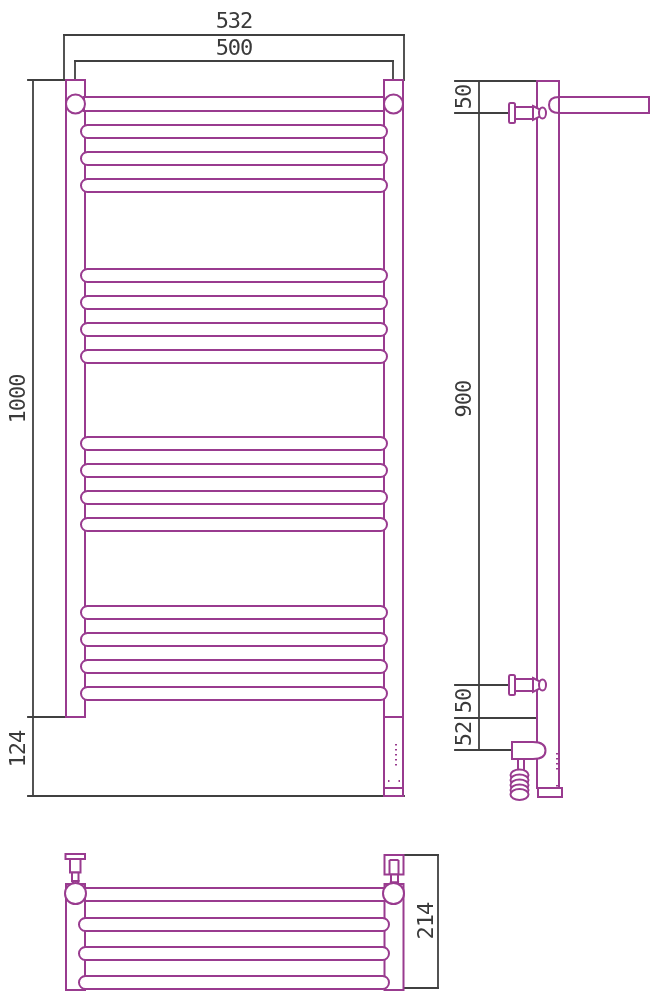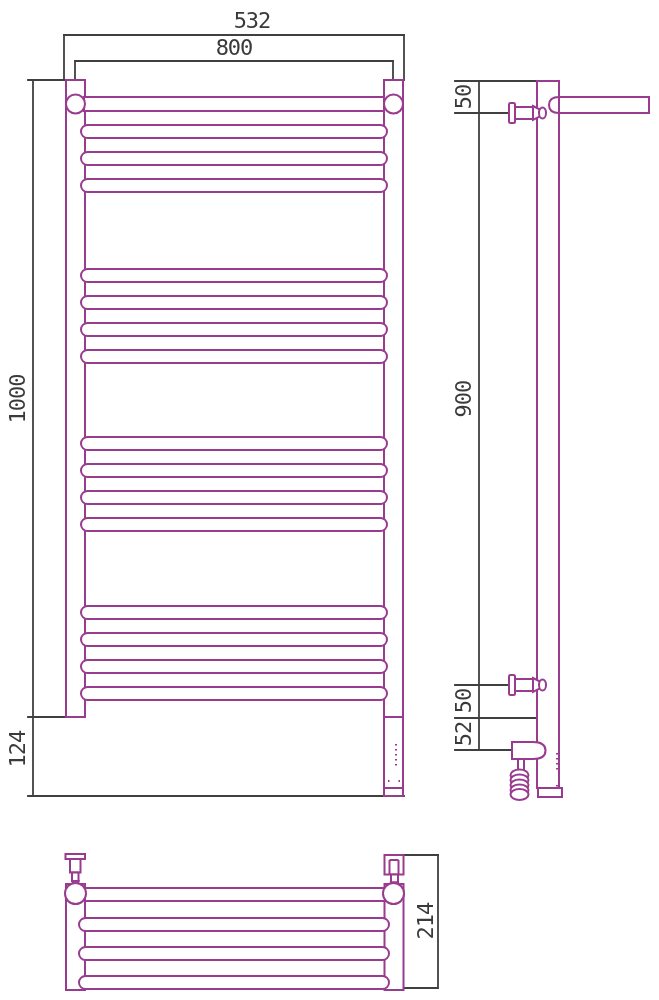--- a/index.html
+++ b/index.html
@@ -148,22 +148,22 @@
       <rect class="pw" x="85" y="888" width="300" height="13"></rect>
       <rect class="pw" x="79" y="918" width="310" height="13" rx="6.5"></rect>
       <rect class="pw" x="79" y="947" width="310" height="13" rx="6.5"></rect>
       <rect class="pw" x="79" y="976" width="310" height="13" rx="6.5"></rect>
 
       <circle class="pw" cx="75.5" cy="893.5" r="10.5"></circle>
       <circle class="pw" cx="393.5" cy="893.5" r="10.5"></circle>
     </g>
   </svg>
 
-  <div class="dim-label" style="left:252px;top:20px;">532</div>
-  <div class="dim-label" style="left:234px;top:47px;">800</div>
+  <div class="dim-label" style="left:234px;top:20px;">532</div>
+  <div class="dim-label" style="left:234px;top:47px;">500</div>
   <div class="dim-label rot" style="left:17px;top:399px;">1000</div>
   <div class="dim-label rot" style="left:17px;top:749px;">124</div>
 
   <div class="dim-label rot" style="left:463px;top:97px;">50</div>
   <div class="dim-label rot" style="left:463px;top:399px;">900</div>
   <div class="dim-label rot" style="left:463px;top:701px;">50</div>
   <div class="dim-label rot" style="left:463px;top:734px;">52</div>
 
   <div class="dim-label rot" style="left:425px;top:921px;">214</div>
 </div>

